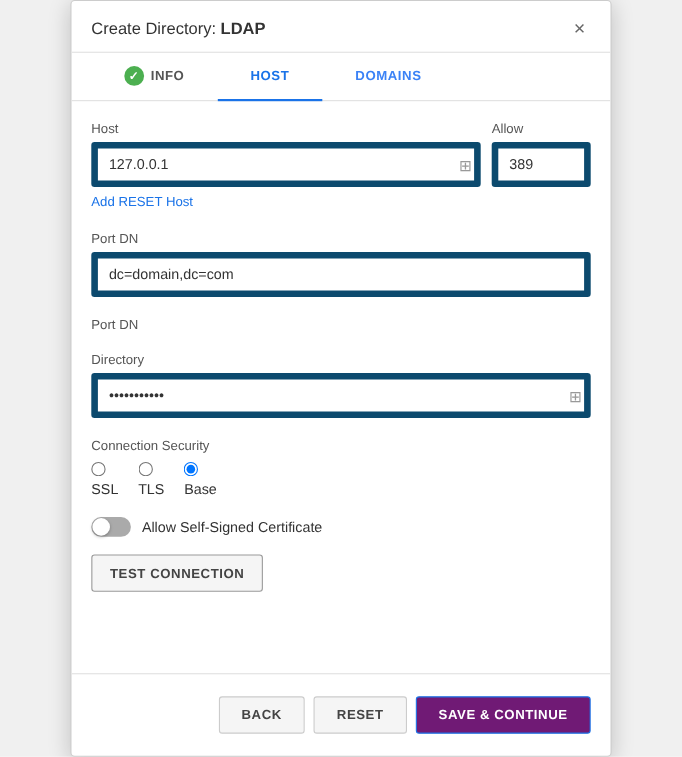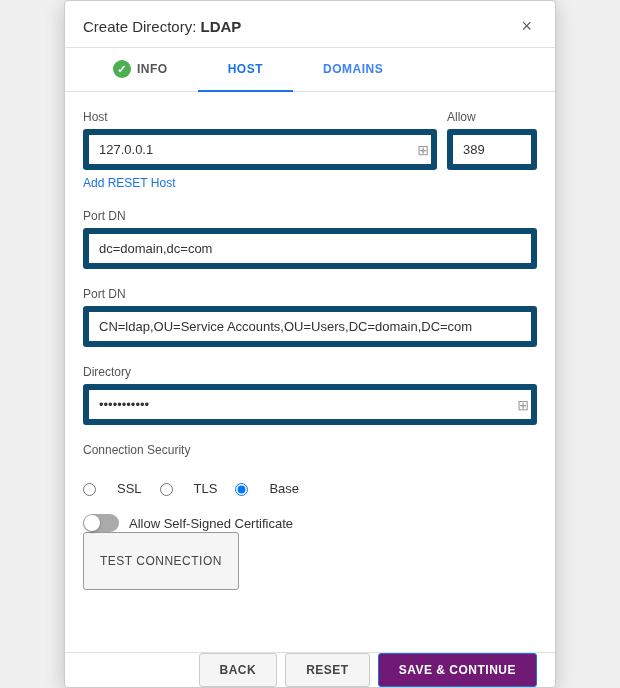--- a/index.html
+++ b/index.html
@@ -152,44 +152,45 @@
       color: #1a73e8;
       font-size: 12px;
       cursor: pointer;
       display: inline-block;
       margin-top: 6px;
       text-decoration: none;
     }
     .connection-security-label {
       font-size: 12px;
       color: #555;
-      margin-bottom: 24px;
+      margin-bottom: 8px;
       display: block;
     }
     .radio-group {
       display: flex;
       gap: 18px;
       align-items: center;
     }
     .radio-item {
       display: flex;
-      align-items: flex-end;
-      gap: 21px;
+      align-items: flex-start;
+      gap: 4px;
       font-size: 13px;
       color: #333;
       cursor: pointer;
+      flex-direction: column;
     }
     .radio-item input[type="radio"] {
       cursor: pointer;
     }
     .toggle-row {
       display: flex;
       align-items: center;
       gap: 10px;
-      margin-bottom: 0;
+      margin-bottom: 16px;
     }
     .toggle {
       width: 36px;
       height: 18px;
       background: #aaa;
       border-radius: 9px;
       position: relative;
       cursor: pointer;
     }
     .toggle-knob {
@@ -204,32 +205,32 @@
     }
     .toggle-text {
       font-size: 13px;
       color: #333;
     }
     .test-conn-btn {
       border: 1px solid #999;
       background: #f5f5f5;
       color: #444;
       font-size: 12px;
-      font-weight: 400;
+      font-weight: 700;
       letter-spacing: 0.5px;
-      padding: 21px 16px;
+      padding: 9px 16px;
       border-radius: 3px;
       cursor: pointer;
       text-transform: uppercase;
     }
     .dialog-footer {
       display: flex;
       justify-content: flex-end;
       align-items: center;
-      padding: 0 18px;
+      padding: 20px 18px;
       border-top: 1px solid #e0e0e0;
       gap: 8px;
     }
     .footer-btn {
       padding: 9px 20px;
       font-size: 12px;
       font-weight: 600;
       letter-spacing: 0.5px;
       border-radius: 3px;
       cursor: pointer;
@@ -295,21 +296,20 @@
 
     
     <div class="form-group">
       <label class="form-label">Port DN</label>
       <input type="text" value="dc=domain,dc=com" style="">
     </div>
 
     
     <div class="form-group">
       <label class="form-label">Port DN</label>
-      <input type="text" value="CN=ldap,OU=Service Accounts,OU=Users,DC=domain,DC=com" style="">
     </div>
 
     
     <div class="form-group">
       <label class="form-label">Directory</label>
       <div class="input-with-icon">
         <input type="password" value="password123" style="">
         <span class="input-icon">⊞</span>
       </div>
     </div>

